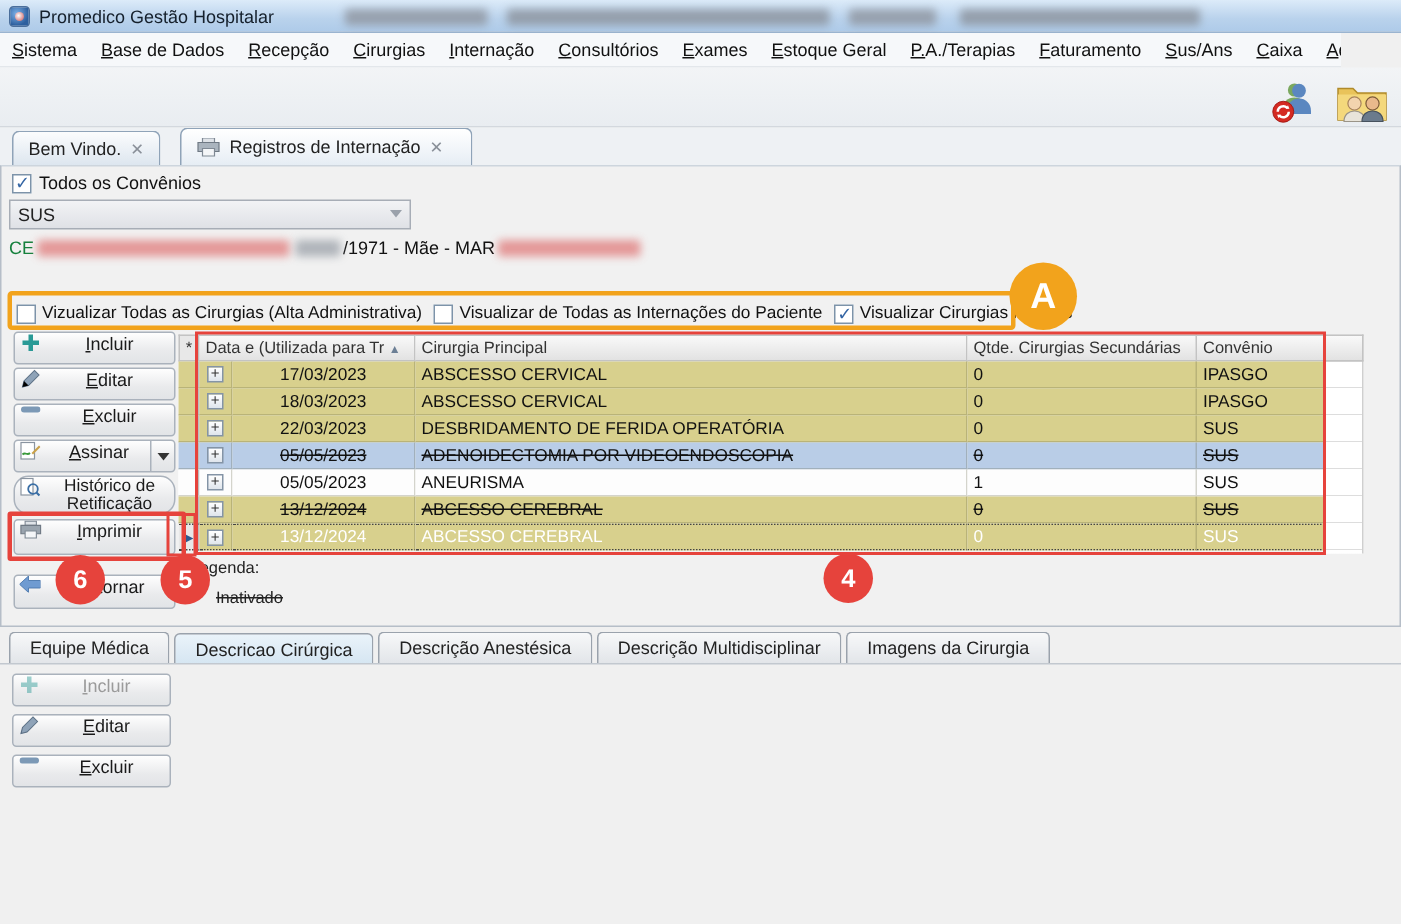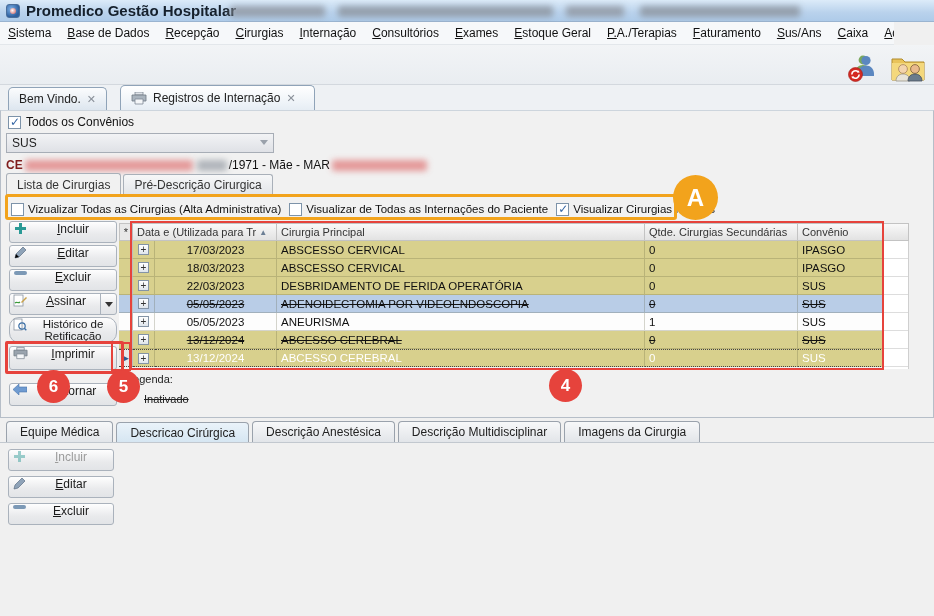--- a/index.html
+++ b/index.html
@@ -6,21 +6,21 @@
   html,body { width: 934px; height: 616px; overflow: hidden; }
   body { font-family: "Liberation Sans", "DejaVu Sans", sans-serif; background:#f0f0f0; position:relative; font-size:12px; color:#111; }
   #app { position:absolute; inset:0; }
 
   
   .titlebar { position:absolute; left:0; top:0; width:934px; height:22px;
     background:linear-gradient(#dcebf9,#b9d2ec 60%,#aecbe9); display:flex; align-items:center; padding-left:6px; border-bottom:1px solid #9ab4d0;}
   .app-icon { width:14px; height:14px; border-radius:3px; margin-right:6px;
     background:radial-gradient(circle at 35% 35%, #7fb2e8, #2d5f9e 70%); border:1px solid #4a6e9b; position:relative;}
   .app-icon::after{content:""; position:absolute; left:3px; top:3px; width:6px; height:6px; border-radius:50%; background:radial-gradient(circle at 40% 40%,#fff,#c85050);}
-  .titlebar .title { font-size:15px; color:#15202c;font-weight:bold; }
+  .titlebar .title { font-size:12px; color:#15202c; }
   .blur-block { display:inline-block; height:11px; border-radius:2px; filter:blur(3px); opacity:.75; }
   .tb-blur1{ position:absolute; left:230px; top:6px; width:95px; background:#8b9099;}
   .tb-blur2{ position:absolute; left:338px; top:6px; width:215px; background:#878d96;}
   .tb-blur3{ position:absolute; left:566px; top:6px; width:58px; background:#8b9099;}
   .tb-blur4{ position:absolute; left:640px; top:6px; width:160px; background:#878d96;}
 
   
   .menubar { position:absolute; left:0; top:22px; width:894px; height:23px; background:#f6f8fa;
     display:flex; align-items:center; overflow:hidden; border-bottom:1px solid #e3e7eb; }
   .menu-item { display:inline-block; padding:3px 8px; font-size:12px; color:#111; white-space:nowrap; }
@@ -45,21 +45,21 @@
 
   .cb-all { position:absolute; left:7px; top:4px; display:flex; align-items:center; gap:5px; font-size:12px;}
   .checkbox { width:13px; height:13px; background:#fff; border:1px solid #7d93a9; position:relative; flex:0 0 13px;}
   .checkbox.checked::after { content:"✓"; position:absolute; left:1px; top:-2px; font-size:12px; font-weight:bold; color:#3465a4;}
 
   .combo { position:absolute; left:5px; top:22px; width:268px; height:20px; background:linear-gradient(#f2f3f5,#dfe1e6);
     border:1px solid #a7adb6; display:flex; align-items:center; padding-left:5px; font-size:12px; color:#222;}
   .combo .arrow { position:absolute; right:5px; top:6px; width:0; height:0; border-left:4px solid transparent; border-right:4px solid transparent; border-top:5px solid #9aa1ab;}
 
   .patient-line { position:absolute; left:5px; top:46px; width:920px; height:16px; display:flex; align-items:center; font-size:12px; white-space:nowrap;}
-  .patient-line .red { color:#7f1d1d; font-weight:bold; }
+  .patient-line .red { color:#15803d; font-weight:normal; }
   .pt-blur-name { width:168px; background:#e07a7a; margin:0 2px; }
   .pt-blur-date { width:30px; background:#9aa0a8; margin:0 2px; }
   .pt-blur-mother { width:95px; background:#e07a7a; margin-left:2px; }
 
   .subtabs { position:absolute; left:5px; top:62px; height:22px; display:flex; align-items:flex-end;}
   .stab { height:21px; padding:0 10px; display:flex; align-items:center; font-size:12px;
     border:1px solid #a9b0b9; border-bottom:none; border-radius:3px 3px 0 0; background:linear-gradient(#f6f7f8,#e2e5e9); color:#333; margin-right:2px;}
   .stab.active { height:22px; background:#f1f1f1; }
 
   .viewopts { position:absolute; left:10px; top:88px; width:660px; height:20px; display:flex; align-items:center; gap:4px; font-size:11.5px; white-space:nowrap;}
@@ -220,28 +220,20 @@
     </div>
 
     <div class="patient-line">
       <span class="red">CE</span>
       <span class="blur-block pt-blur-name"></span>
       <span class="blur-block pt-blur-date"></span>
       <span>/1971 - Mãe - MAR</span>
       <span class="blur-block pt-blur-mother"></span>
     </div>
 
-    <div class="subtabs">
-      <div class="stab active">
-        <span>Lista de Cirurgias</span>
-      </div>
-      <div class="stab">
-        <span>Pré-Descrição Cirurgica</span>
-      </div>
-    </div>
 
     <div class="viewopts" id="view-opts">
         <span class="viewopt">
           <span class="checkbox"></span>
           <span>Vizualizar Todas as Cirurgias (Alta Administrativa)</span>
         </span>
         <span class="viewopt">
           <span class="checkbox"></span>
           <span>Visualizar de Todas as Internações do Paciente</span>
         </span>

